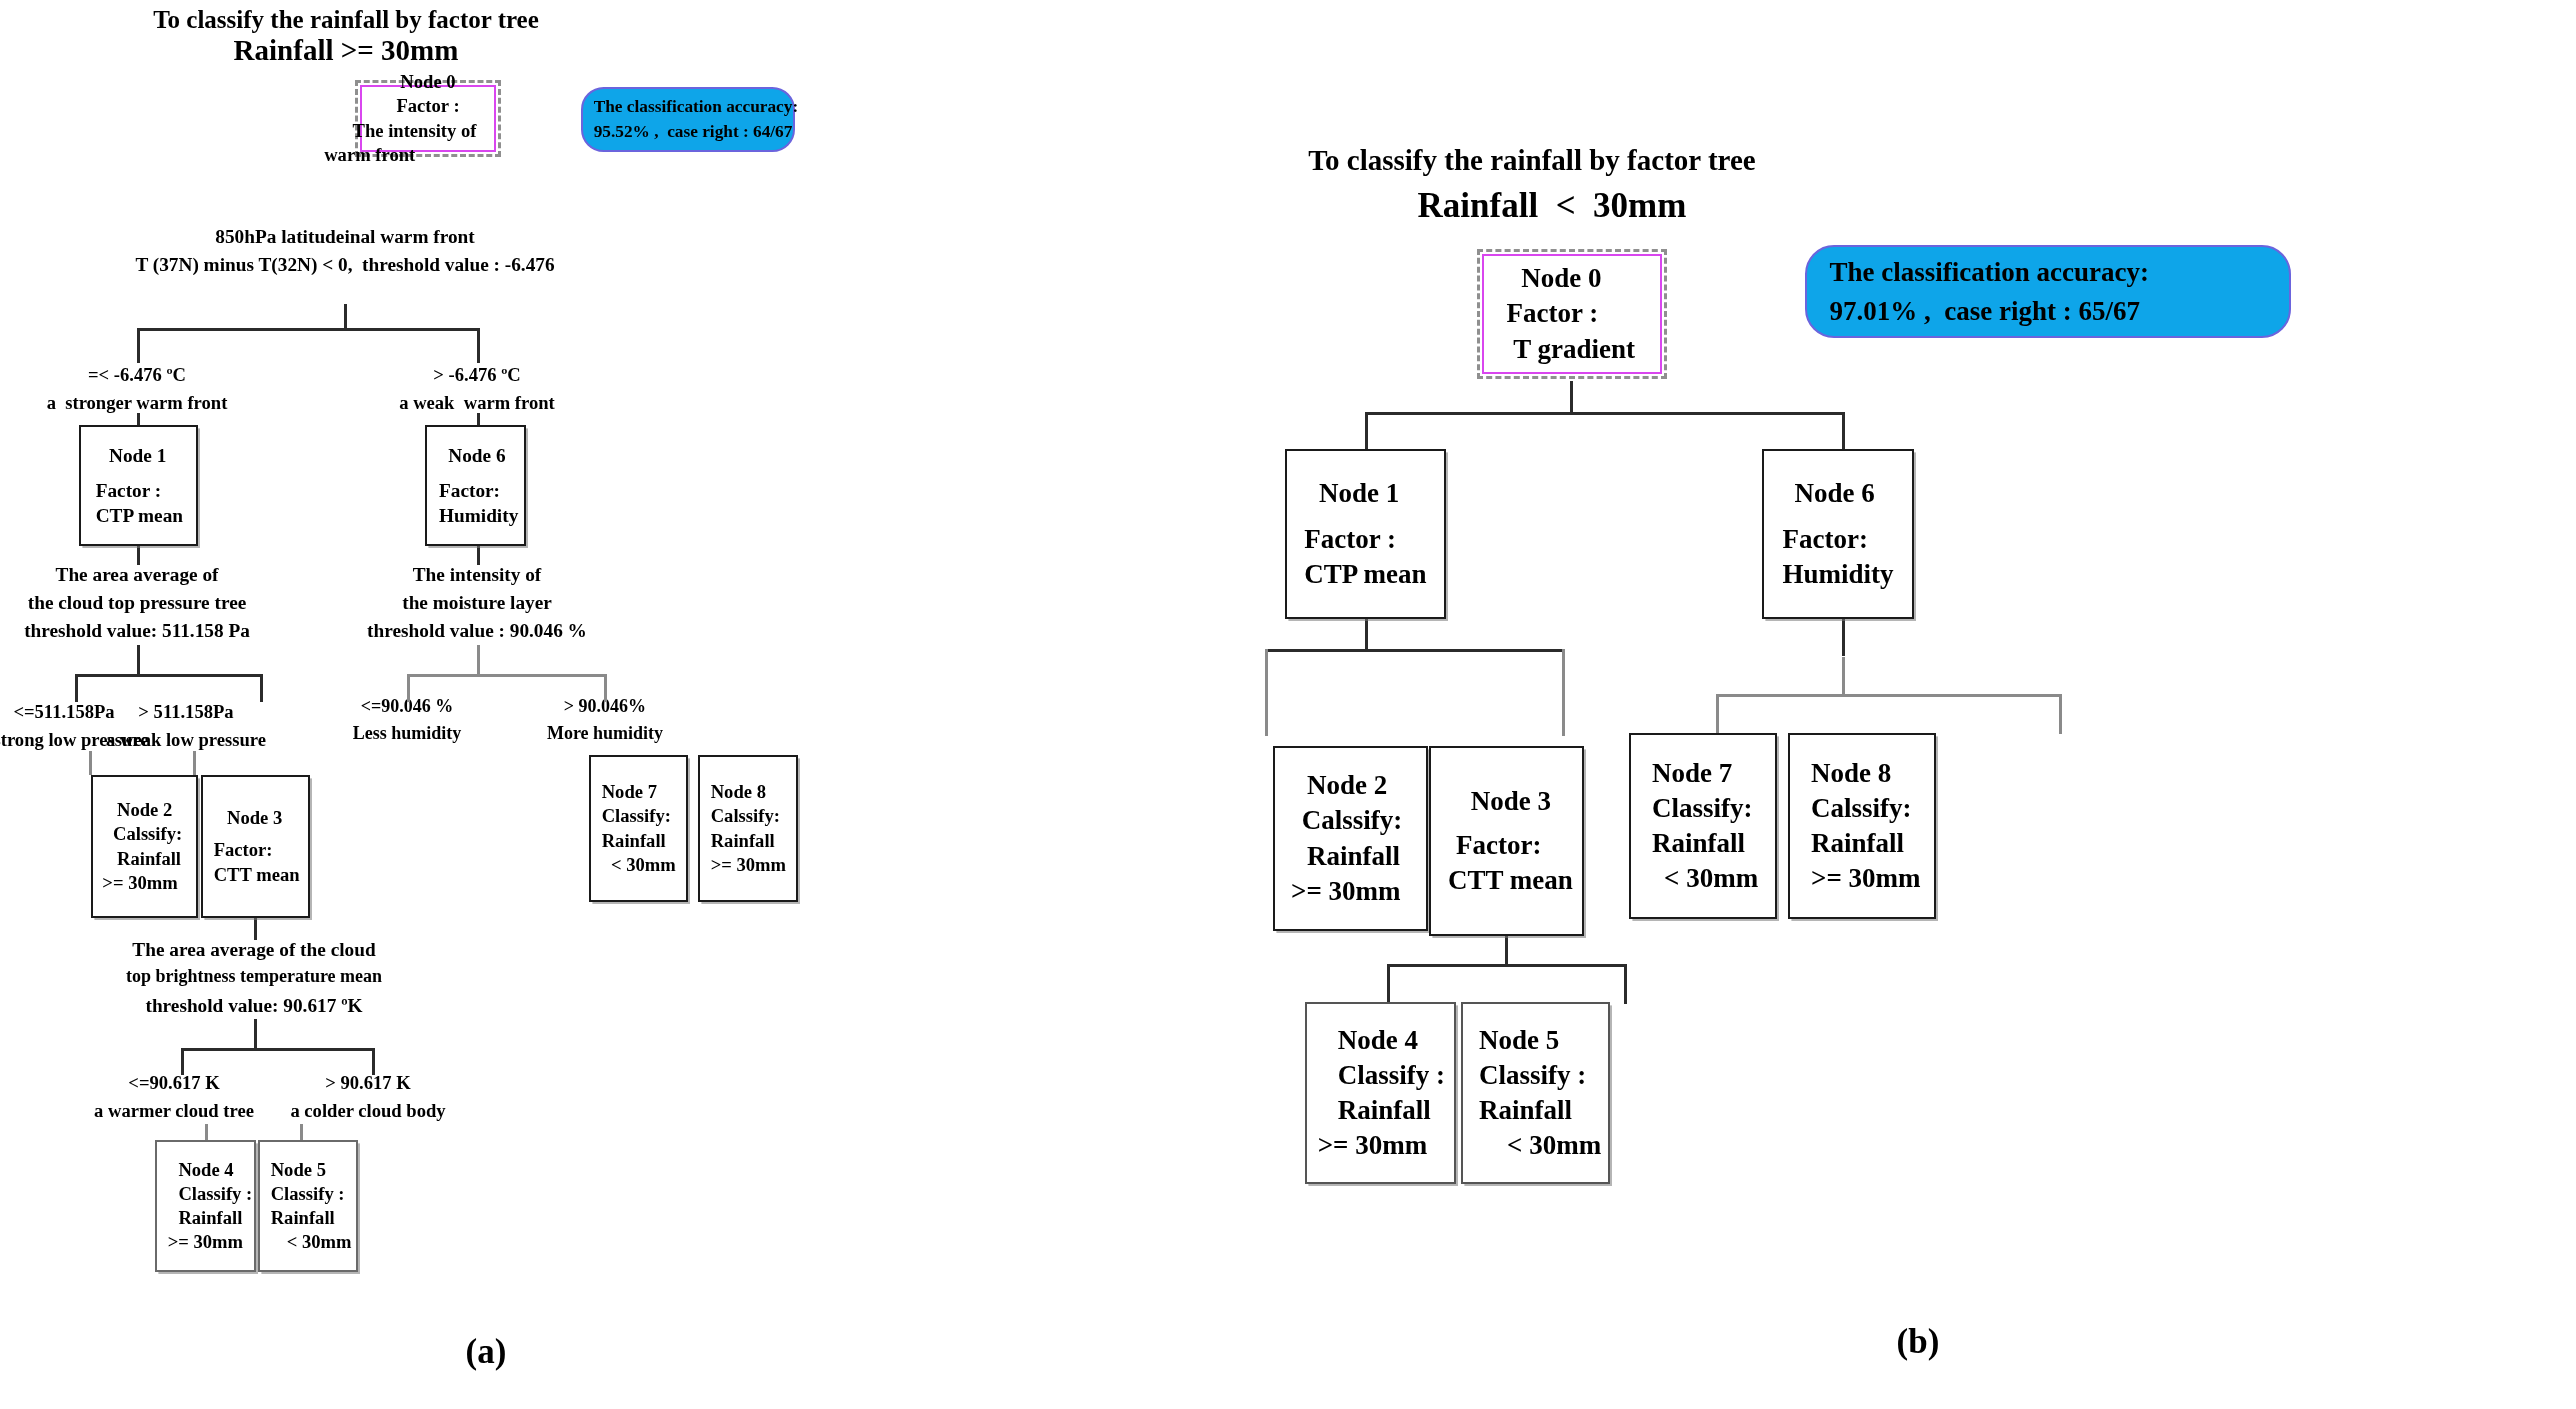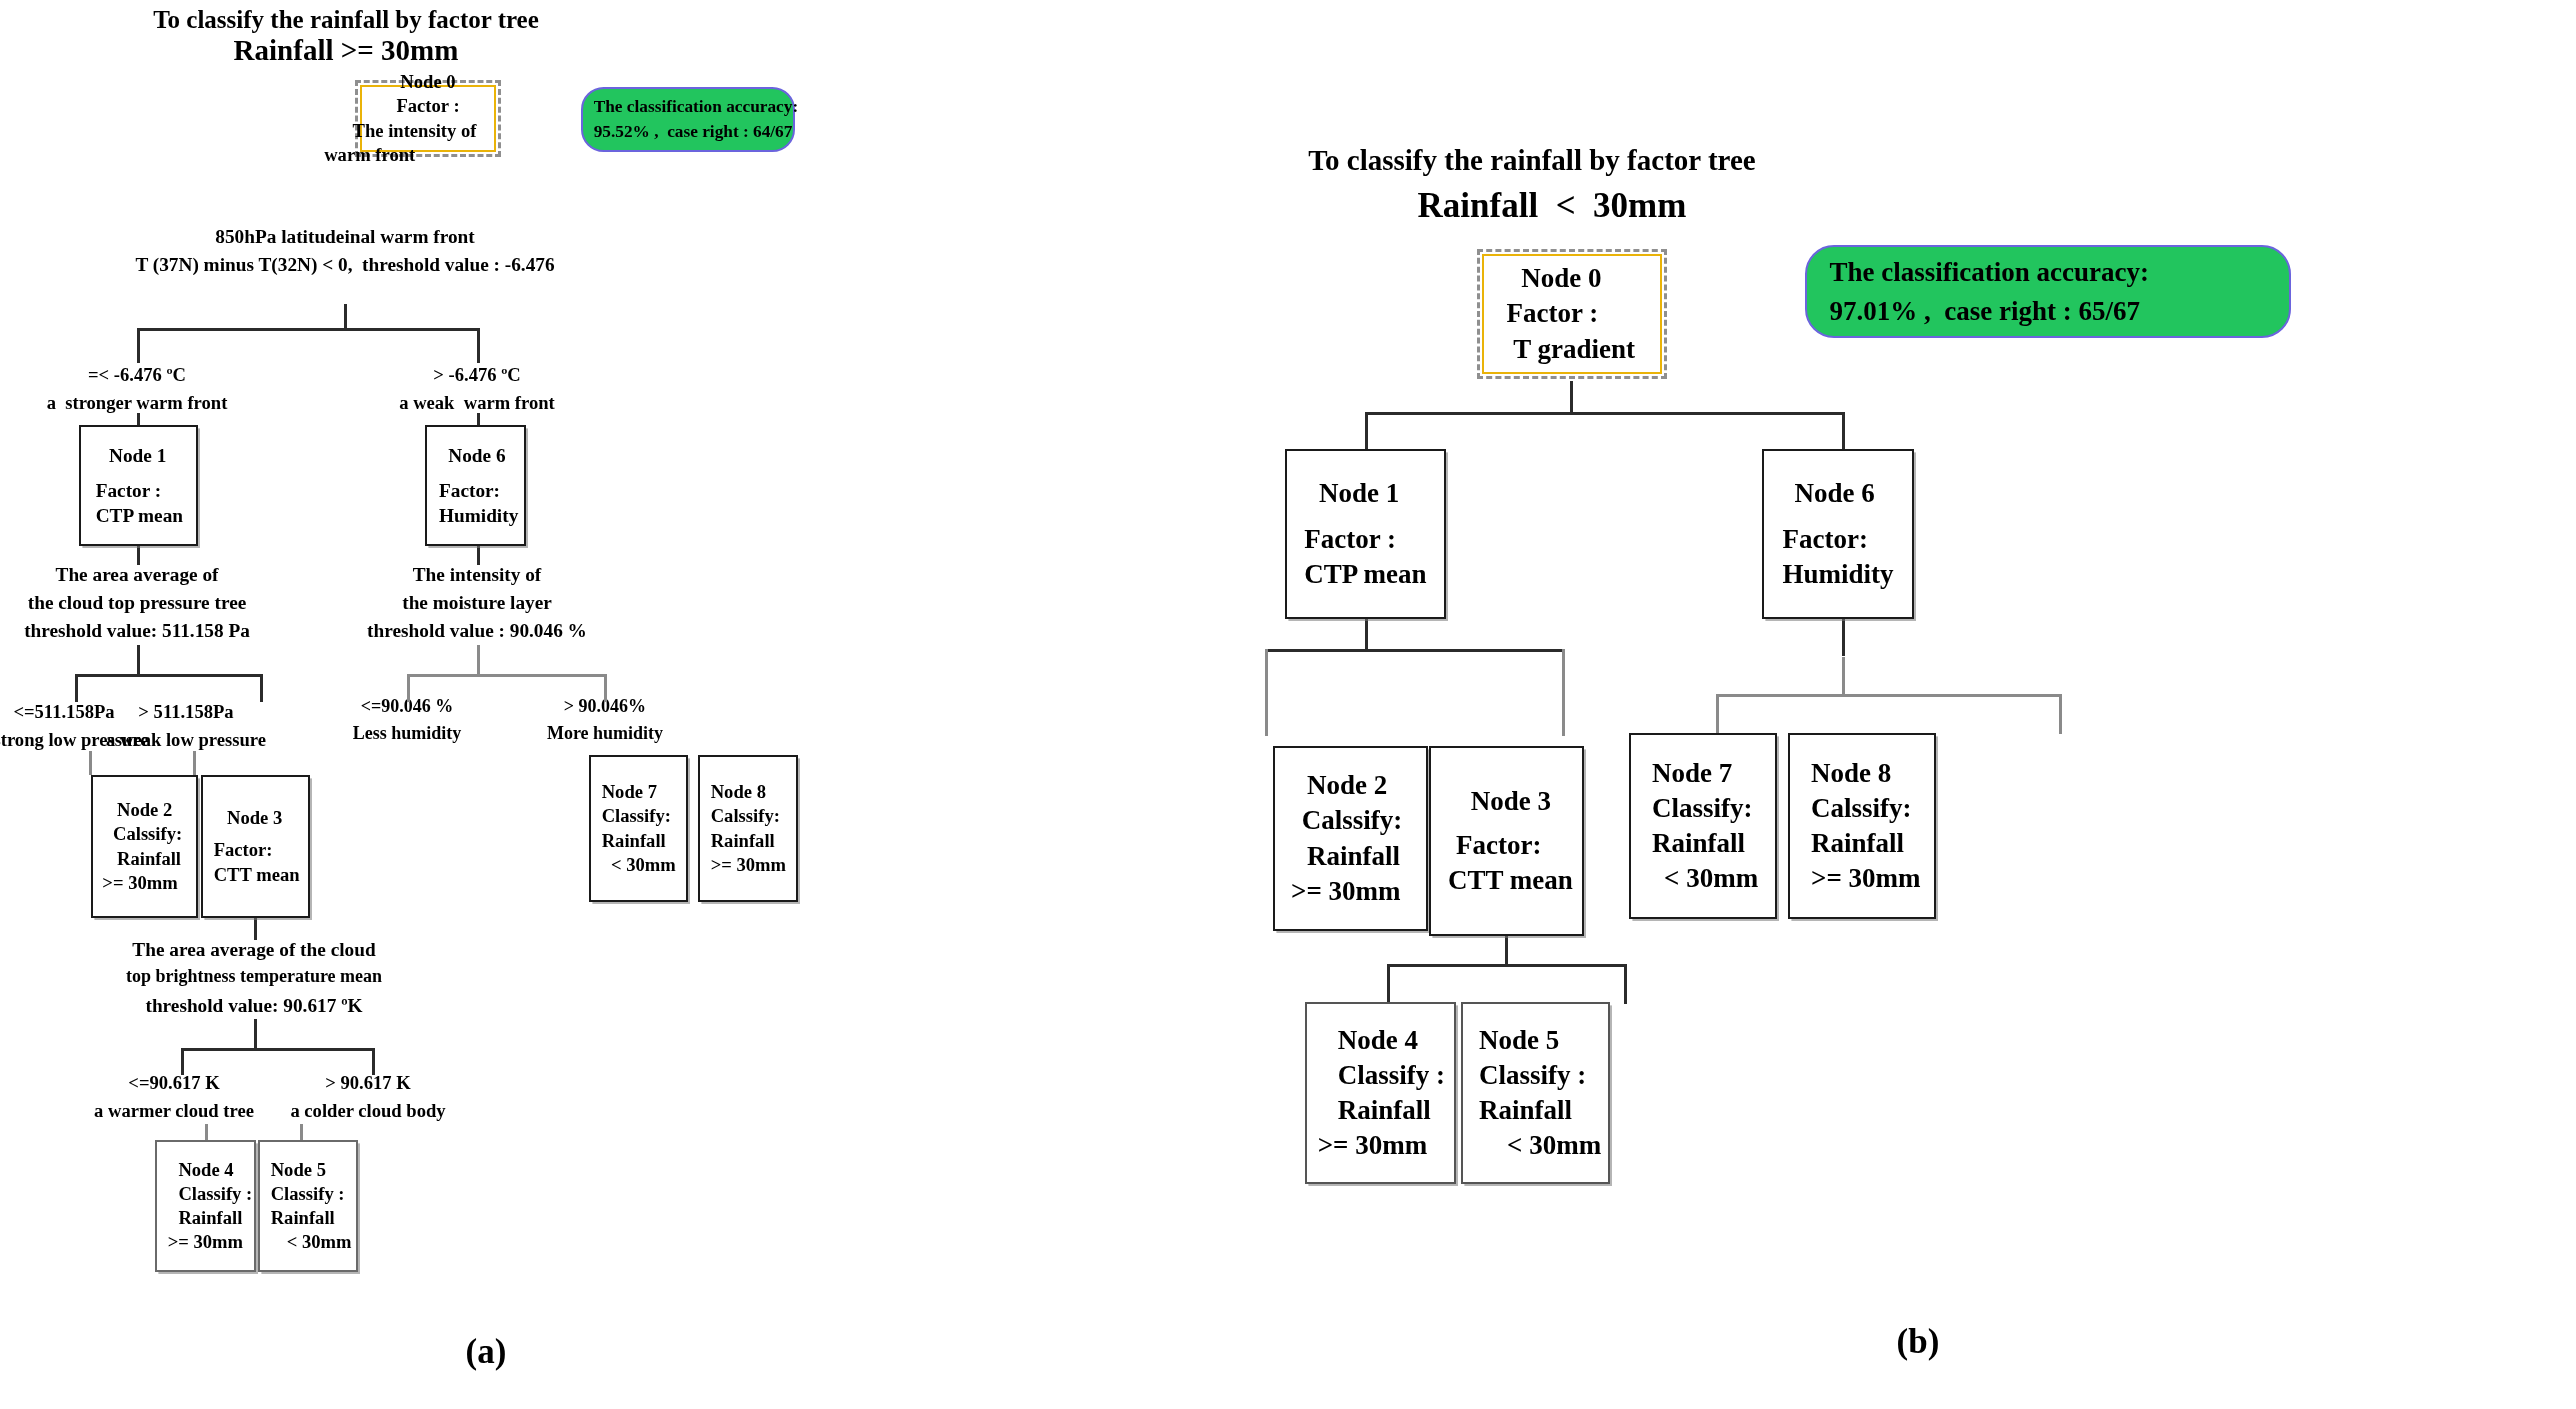--- a/index.html
+++ b/index.html
@@ -40,35 +40,35 @@
     font-weight: bold;
     line-height: 1.30;
     z-index: 4;
   }
   .node .ln { white-space: pre; }
   .node.c-ctr { align-items: center; text-align: center; }
   .node.c-left { align-items: flex-start; text-align: left; }
 
   
   .node.root {
-    border: 2px solid #eab308;
+    border: 2px solid #d946ef;
     outline: 3.3px dashed #8f8f8f;
     outline-offset: 2.7px;
     box-shadow: none;
     overflow: visible;
     z-index: 5;
   }
   .node.root .ln { position: relative; }
 
   
   .callout {
     position: absolute;
     border: 2px solid #6b64dd;
     border-radius: 27px;
-    background: #22c55e;
+    background: #0ea5e9;
     font-weight: bold;
     line-height: 1.42;
     display: flex;
     flex-direction: column;
     justify-content: center;
     z-index: 6;
   }
   .callout .ln { white-space: pre; }
 
   

